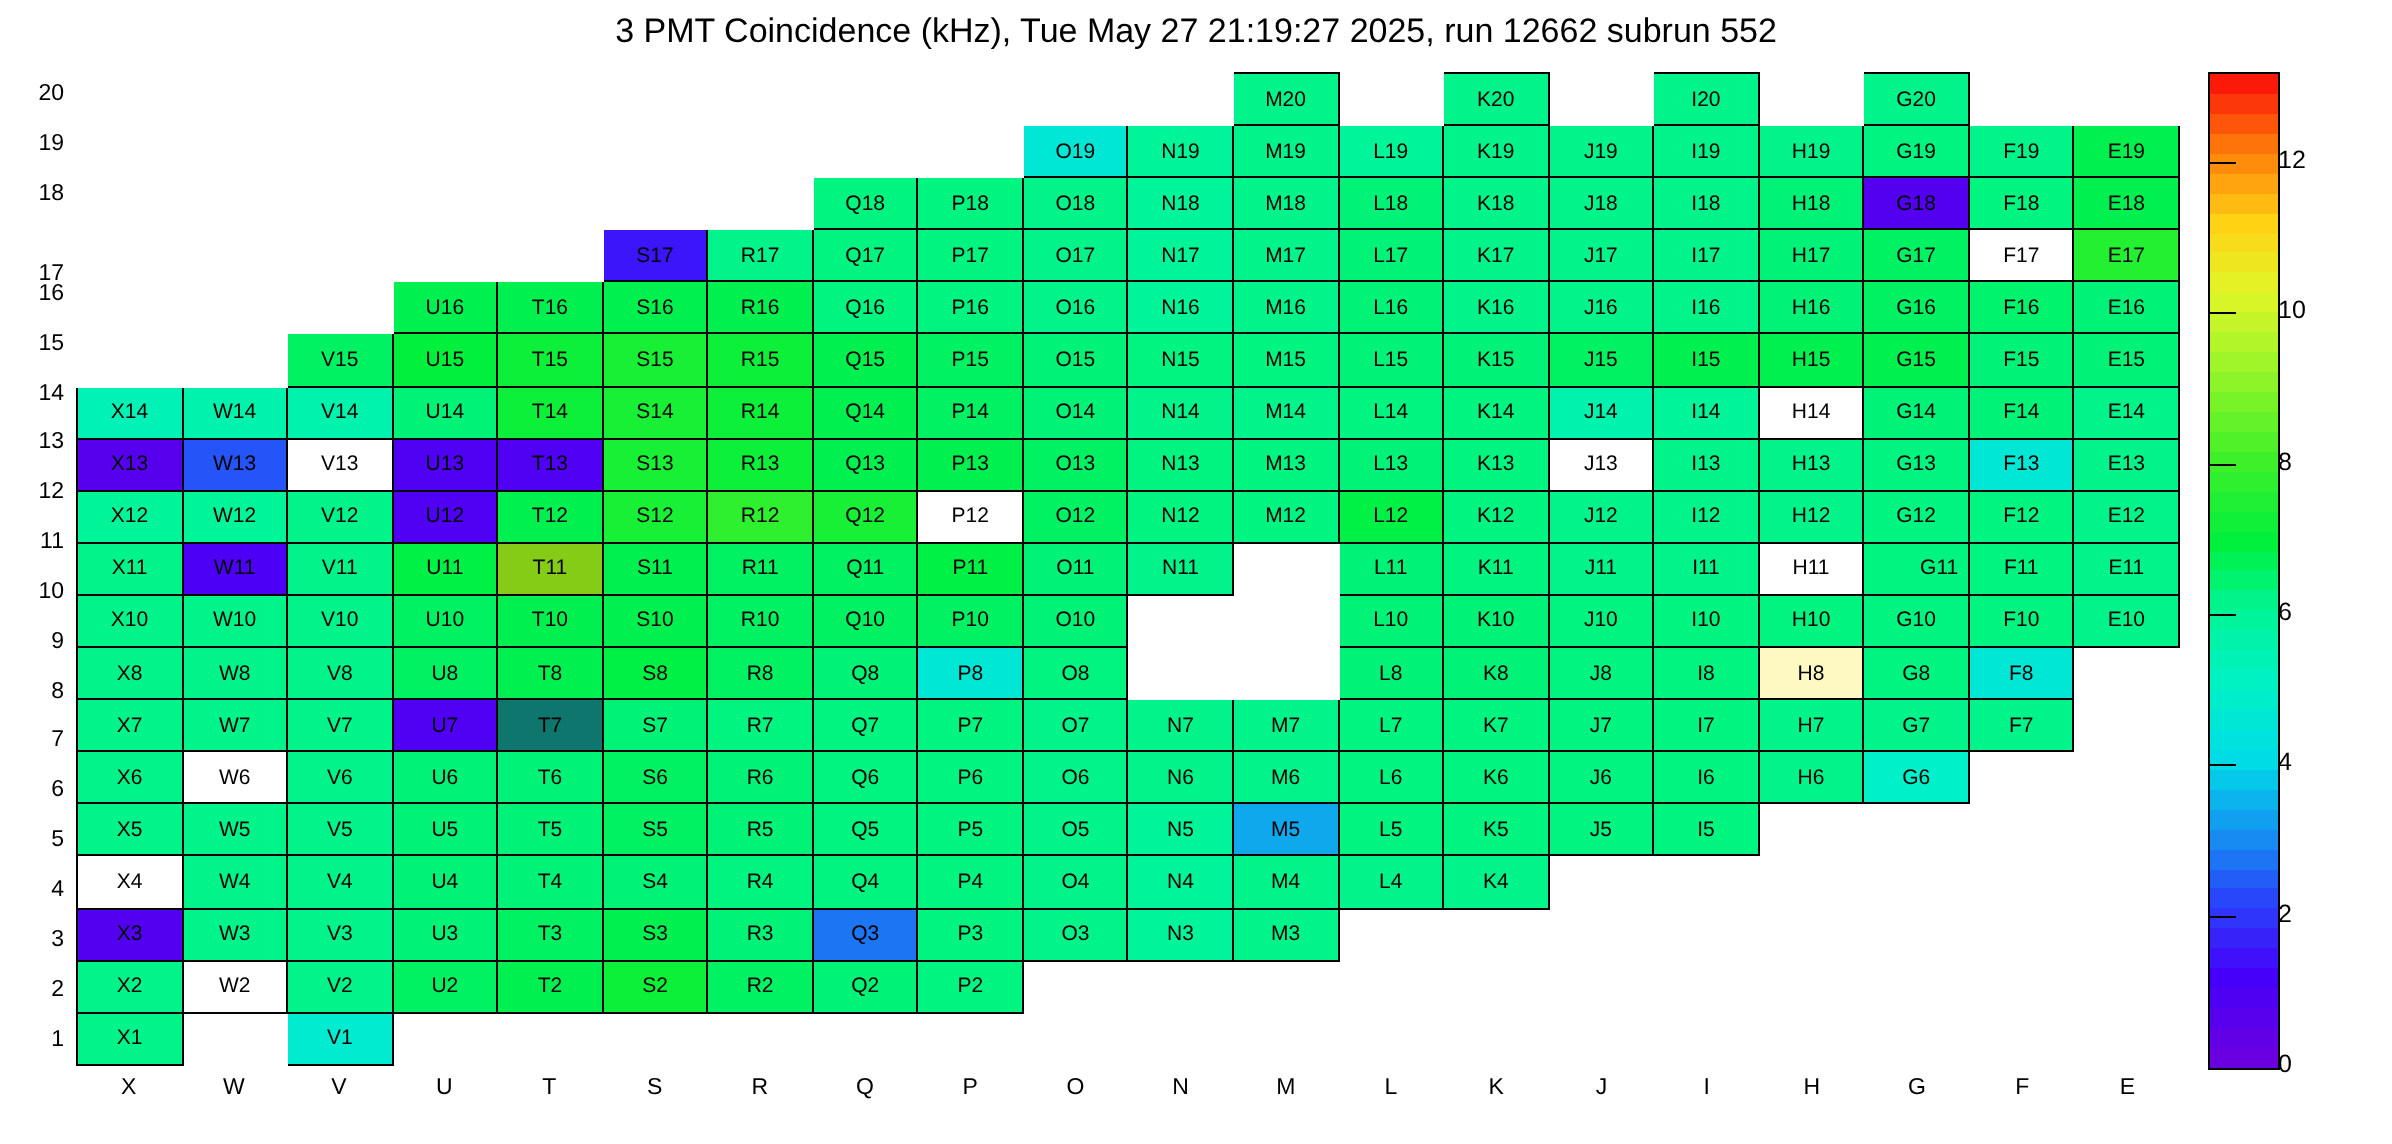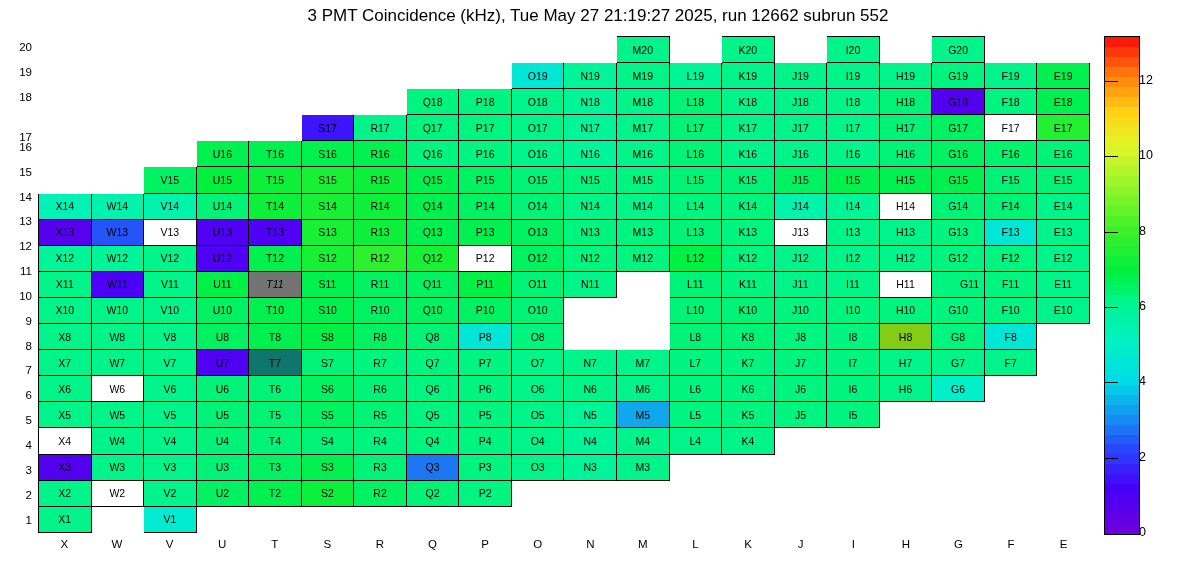--- a/index.html
+++ b/index.html
@@ -250,21 +250,21 @@
             <td style="background: rgb(0, 244, 138);">H12</td>
             <td style="background: rgb(0, 244, 128);">G12</td>
             <td style="background: rgb(0, 244, 128);">F12</td>
             <td style="background: rgb(0, 244, 138);">E12</td>
           </tr>
           <tr>
             <td style="background: rgb(0, 244, 138);">X11</td>
             <td style="background: rgb(76, 0, 245);">W11</td>
             <td style="background: rgb(0, 244, 138);">V11</td>
             <td style="background: rgb(0, 241, 69);">U11</td>
-            <td style="background: #737373; font-style: italic;">T11</td>
+            <td style="background: #84cc16;">T11</td>
             <td style="background: rgb(0, 241, 79);">S11</td>
             <td style="background: rgb(0, 242, 99);">R11</td>
             <td style="background: rgb(0, 242, 99);">Q11</td>
             <td style="background: rgb(0, 241, 69);">P11</td>
             <td style="background: rgb(0, 243, 118);">O11</td>
             <td style="background: rgb(0, 244, 138);">N11</td>
             <td class="empty" style="border: 1px solid rgb(255, 255, 255);"></td>
             <td style="background: rgb(0, 243, 118);">L11</td>
             <td style="background: rgb(0, 244, 128);">K11</td>
             <td style="background: rgb(0, 244, 138);">J11</td>
@@ -306,21 +306,21 @@
             <td style="background: rgb(0, 242, 99);">R8</td>
             <td style="background: rgb(0, 243, 118);">Q8</td>
             <td style="background: rgb(0, 231, 214);">P8</td>
             <td style="background: rgb(0, 244, 128);">O8</td>
             <td class="empty" style="border: 1px solid rgb(255, 255, 255);"></td>
             <td class="empty" style="border: 1px solid rgb(255, 255, 255);"></td>
             <td style="background: rgb(0, 243, 118);">L8</td>
             <td style="background: rgb(0, 243, 118);">K8</td>
             <td style="background: rgb(0, 244, 128);">J8</td>
             <td style="background: rgb(0, 244, 128);">I8</td>
-            <td style="background: #84cc16; margin-left: 12px;">H8</td>
+            <td style="background: #fef9c3; margin-left: 12px;">H8</td>
             <td style="background: rgb(0, 244, 128);">G8</td>
             <td style="background: rgb(0, 231, 214);">F8</td>
             <td class="empty" style="border: 1px solid rgb(255, 255, 255);"></td>
           </tr>
           <tr>
             <td style="background: rgb(0, 244, 138);">X7</td>
             <td style="background: rgb(0, 244, 138);">W7</td>
             <td style="background: rgb(0, 244, 138);">V7</td>
             <td style="background: rgb(80, 0, 243);">U7</td>
             <td style="background: #0f766e;">T7</td>

